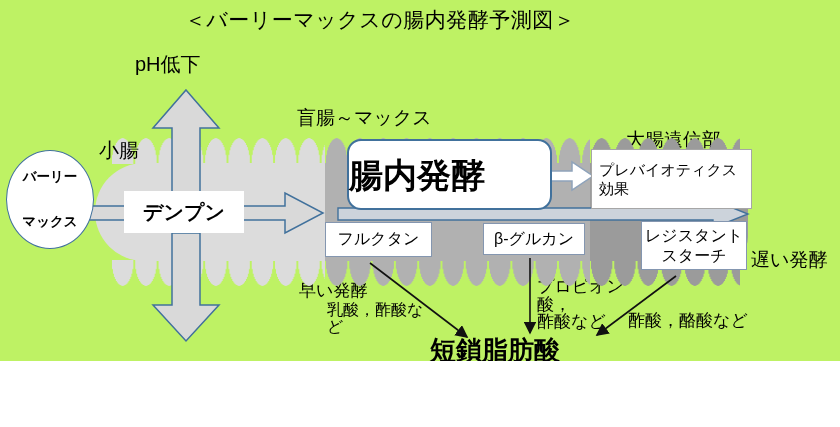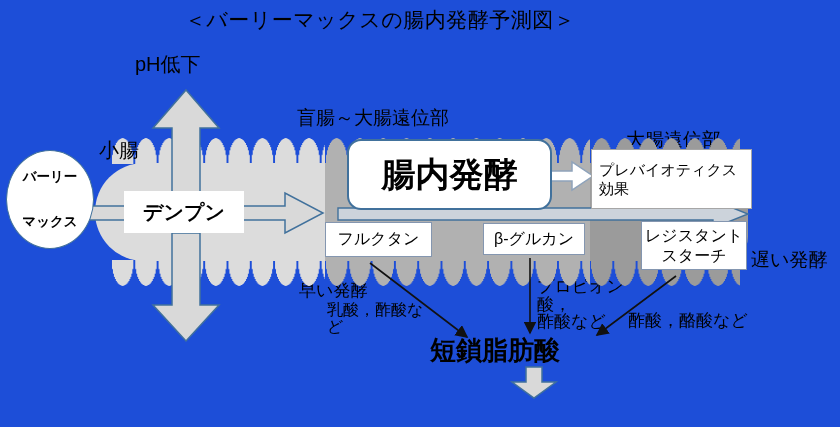--- a/index.html
+++ b/index.html
@@ -1,16 +1,16 @@
 <!DOCTYPE html>
 <html style="--accent: #41719c; --arrow-fill: #d9d9d9; --long-arrow-fill: #ccd3db; --white-arrow-fill: #ffffff; --white-arrow-stroke: #8ea3bb; --seg-small: #dcdcdc; --seg-proximal: #b1b1b1; --seg-distal: #9b9b9b; --box-border: #8496b0; --prebio-border: #a6a6a6;"><head>
 <meta charset="utf-8">
 <style>
   html,body{margin:0;padding:0;background:#fff;}
-  .canvas{position:relative;width:840px;height:427px;background:#1d4ed8;overflow:hidden;
+  .canvas{position:relative;width:840px;height:361px;background:#bef264;overflow:hidden;
           font-family:"Liberation Sans","DejaVu Sans",sans-serif;color:#000;}
 
   
   .t{position:absolute;white-space:nowrap;line-height:1.15;}
   .title{left:0;top:8px;width:760px;text-align:center;font-size:21px;letter-spacing:.5px;}
   .digestion{left:135px;top:53px;font-size:20px;}
   .small-int{left:99px;top:139px;font-size:20px;z-index:3;}
   .cecum{left:297px;top:107px;font-size:19px;}
   .distal{left:626px;top:101px;font-size:19px;margin-top:28px;}
   .slow{left:751px;top:249px;font-size:19px;}
@@ -35,21 +35,21 @@
   .seg3{--c:var(--seg-distal,#9b9b9b);left:495px;width:158px;}
   .seg3 .mid{border-radius:0 24px 24px 0;}
   .seg3 .sc{right:8px;}
 
   
   .box{position:absolute;background:#fff;display:flex;flex-direction:column;justify-content:center;z-index:3;}
   .ellipse{left:6px;top:150px;width:86px;height:97px;border:1.5px solid var(--accent,#41719c);
            border-radius:50%;text-align:center;font-weight:bold;font-size:13.5px;line-height:1.25;z-index:3;gap:28px;}
   .starch{left:124px;top:191px;width:120px;height:42px;text-align:center;font-weight:bold;font-size:20px;}
   .ferment{left:347px;top:139px;width:201px;height:67px;border:2.5px solid var(--accent,#41719c);
-           border-radius:14px;text-align:center;font-weight:bold;font-size:34px;line-height:62px;font-family:Liberation Serif, serif;}
+           border-radius:14px;text-align:left;font-weight:bold;font-size:34px;line-height:62px;}
   .prebio{left:591px;top:149px;width:152px;height:54px;border:1px solid var(--prebio-border,#a6a6a6);
           padding:2px 0 2px 7px;font-size:15px;line-height:1.3;}
   .small-box{border:1px solid var(--box-border,#8496b0);text-align:center;font-size:16px;}
   .fructan{left:325px;top:222px;width:105px;height:33px;}
   .beta{left:483px;top:223px;width:100px;height:30px;}
   .resist{left:641px;top:221px;width:104px;height:47px;line-height:1.25;}
 
   
   svg{position:absolute;overflow:visible;}
   .block-arrow polygon{fill:var(--arrow-fill,#d9d9d9);stroke:var(--accent,#41719c);stroke-width:1.5;stroke-linejoin:miter;}
@@ -59,21 +59,21 @@
   .ann line{stroke:#111;stroke-width:1.6;}
   .z2{z-index:2;}
 </style>
 </head>
 <body>
 
 <div class="canvas">
 
   <div class="t title">＜バーリーマックスの腸内発酵予測図＞</div>
   <div class="t digestion">pH低下</div>
-  <div class="t cecum">盲腸～大腸遠位部</div>
+  <div class="t cecum">盲腸～マックス</div>
   <div class="t distal">大腸遠位部</div>
 
   <div class="tube">
     <div class="seg seg1">
       <div class="sc top"></div>
         <div class="mid"></div>
         <div class="sc bot"></div>
     </div>
     <div class="seg seg2">
       <div class="sc top"></div>

